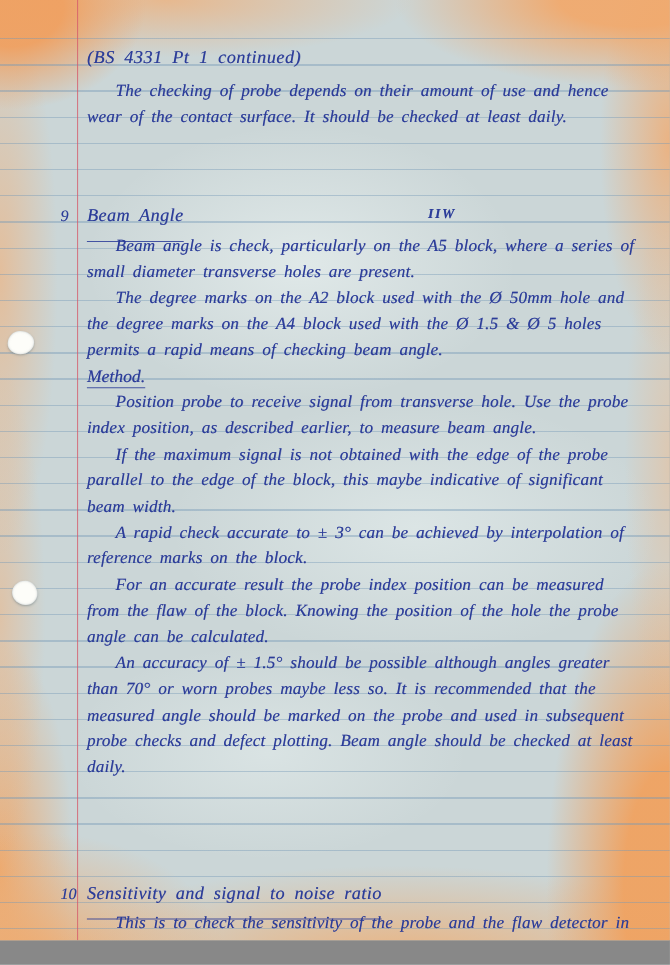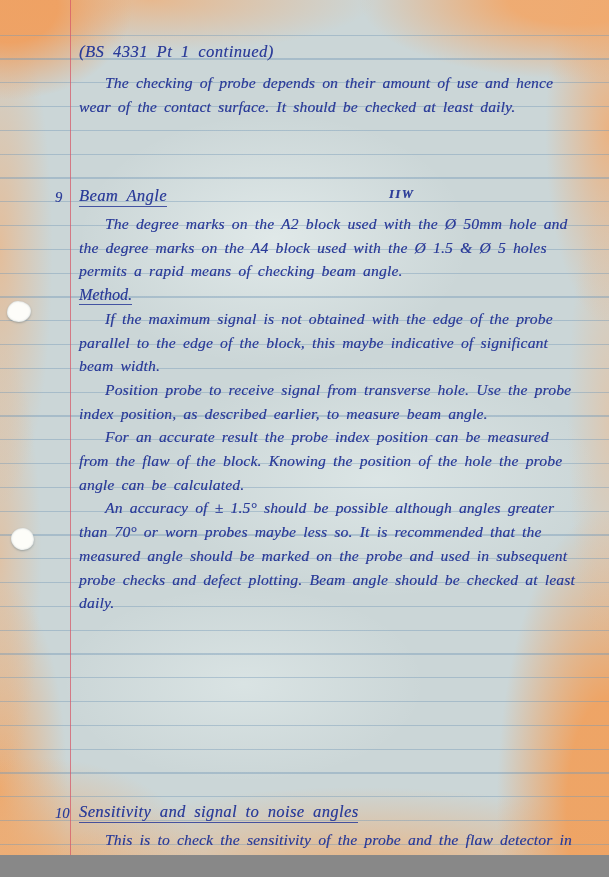--- a/index.html
+++ b/index.html
@@ -53,21 +53,21 @@
     text-shadow:.3px 0 0 rgba(43,60,153,.55);
   }
   .content-block{position:absolute;left:79px;width:504px;z-index:3;}
   p{margin:0;font-size:15.5px;line-height:23.7px;text-indent:26px;word-spacing:3px;letter-spacing:.2px;}
   .note{top:40px;font-size:16.5px;line-height:24px;letter-spacing:.5px;word-spacing:4px;}
   .intro{top:71px;}
   .sec9{top:184px;}
   .sec10{top:800px;}
   .heading-row{position:relative;margin-bottom:4px;font-size:16.5px;line-height:24px;}
   .sec-num{position:absolute;left:-24px;top:1px;font-size:14.5px;}
-  .sec-title{border-bottom:1.6px solid rgba(43,60,153,.85);padding-bottom:1px;letter-spacing:.4px;word-spacing:4px;}
+  .sec-title{border-bottom:1.6px solid rgba(43,60,153,.85);padding-bottom:14px;letter-spacing:.4px;word-spacing:4px;}
   .iiw{position:absolute;left:310px;top:-2px;font-size:12.5px;letter-spacing:1.5px;font-weight:bold;}
   .subheading{font-size:16px;line-height:23.7px;margin:0;}
   .subheading span{border-bottom:1.5px solid rgba(43,60,153,.85);padding-bottom:1px;}
   .pageno{
     position:absolute;left:276px;top:880px;width:58px;height:24px;z-index:3;
     background:radial-gradient(ellipse at center, rgba(255,255,255,.95) 40%, rgba(255,255,255,.35) 75%, rgba(255,255,255,0) 100%);
     border-radius:50%;
     display:flex;align-items:flex-start;justify-content:center;
   }
   .pageno span{font-size:12.5px;color:#4a5470;font-style:italic;letter-spacing:1px;}
@@ -87,34 +87,36 @@
   <div class="content-block intro ink">
     <p>The checking of probe depends on their amount of use and hence wear of the contact surface. It should be checked at least daily.</p>
   </div>
 
   <section class="content-block sec9 ink">
     <div class="heading-row">
       <span class="sec-num">9</span>
       <span class="sec-title">Beam Angle</span>
       <span class="iiw">IIW</span>
     </div>
+    <p>Beam angle is check, particularly on the A5 block, where a series of small diameter transverse holes are present.</p>
     <p>The degree marks on the A2 block used with the Ø 50mm hole and the degree marks on the A4 block used with the Ø 1.5 &amp; Ø 5 holes permits a rapid means of checking beam angle.</p>
     <div class="subheading">
       <span>Method.</span>
     </div>
+    <p>Position probe to receive signal from transverse hole. Use the probe index position, as described earlier, to measure beam angle.</p>
     <p>If the maximum signal is not obtained with the edge of the probe parallel to the edge of the block, this maybe indicative of significant beam width.</p>
-    <p>Position probe to receive signal from transverse hole. Use the probe index position, as described earlier, to measure beam angle.</p>
+    <p>A rapid check accurate to ± 3° can be achieved by interpolation of reference marks on the block.</p>
     <p>For an accurate result the probe index position can be measured from the flaw of the block. Knowing the position of the hole the probe angle can be calculated.</p>
     <p>An accuracy of ± 1.5° should be possible although angles greater than 70° or worn probes maybe less so. It is recommended that the measured angle should be marked on the probe and used in subsequent probe checks and defect plotting. Beam angle should be checked at least daily.</p>
   </section>
 
   <section class="content-block sec10 ink">
     <div class="heading-row">
       <span class="sec-num">10</span>
-      <span class="sec-title">Sensitivity and signal to noise angles</span>
+      <span class="sec-title">Sensitivity and signal to noise ratio</span>
     </div>
     <p>This is to check the sensitivity of the probe and the flaw detector in combination. This does not given to working sensitivity which has to comply with the relevant test standard.</p>
   </section>
 
   <div class="pageno">
     <span>19</span>
   </div>
 
 </div>
 

